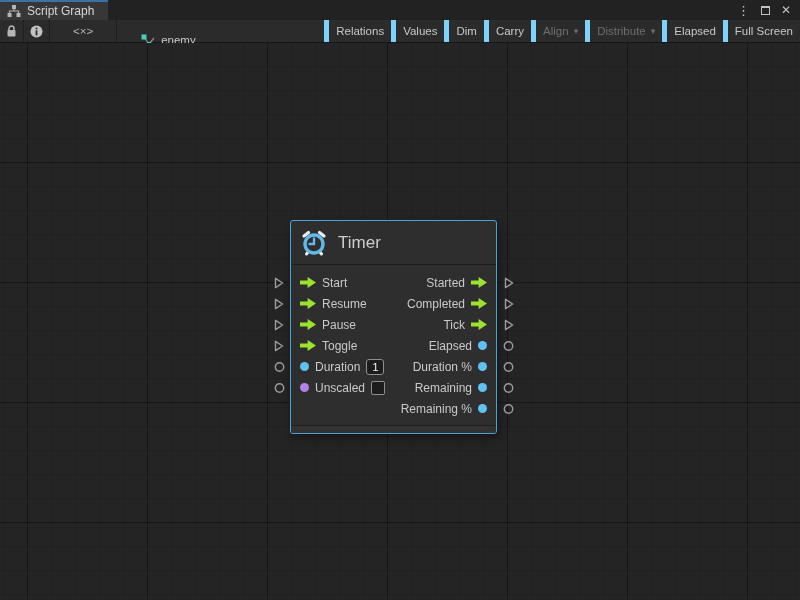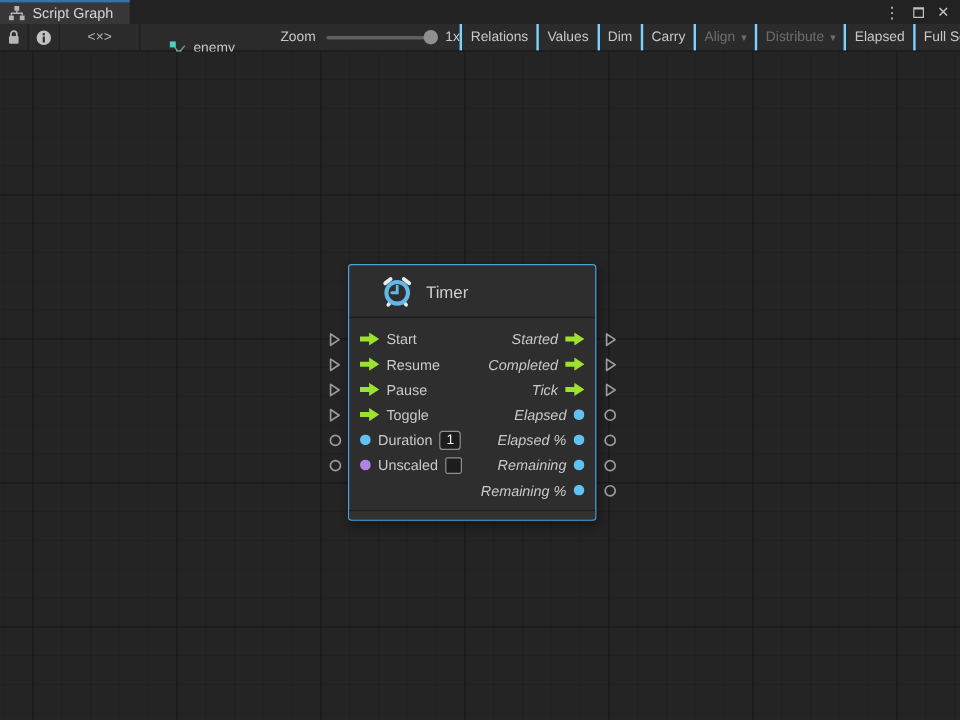--- a/index.html
+++ b/index.html
@@ -34,21 +34,21 @@
   .tbtn.icon-btn { padding:0 6px; }
   .tbtn.code-btn { padding:0 23px; }
   .tbtn.disabled { color:#6e6e6e; }
   .caret { font-size:9px; margin-left:5px; color:inherit; }
   .crumb { display:flex; align-items:flex-start; gap:6px; padding:0 12px; margin-left:12px;margin-top:14px; }
   .zoom-group { display:flex; align-items:center; gap:9px; margin-left:26px; }
   .slider { position:relative; width:90px; height:3px; background:#606060; border-radius:2px; }
   .slider-handle { position:absolute; right:-3px; top:50%; transform:translateY(-50%);
     width:12px; height:12px; border-radius:50%; background:#8f8f8f; }
   .btn-strip { margin-left:auto; display:flex; align-items:stretch; }
-  .btn-strip .tbtn { border-left:2px solid #7dd3fc; border-right:none; }
+  .btn-strip .tbtn { border-left:5px solid #7dd3fc; border-right:none; }
 
   
   .canvas {
     position:relative; flex:1; overflow:hidden; background-color:#242424;
     background-image:
       linear-gradient(90deg, rgba(0,0,0,0.28) 0 1px, transparent 1px),
       linear-gradient(rgba(0,0,0,0.28) 0 1px, transparent 1px),
       linear-gradient(90deg, rgba(0,0,0,0.11) 0 1px, transparent 1px),
       linear-gradient(rgba(0,0,0,0.11) 0 1px, transparent 1px);
     background-size:120px 100%, 100% 120px, 24px 100%, 100% 24px;
@@ -56,28 +56,28 @@
   }
 
   
   .node {
     position:absolute; left:290px; top:177px; width:207px;
     background:#2e2e2e; border:1px solid #4aa3d8; border-radius:3px;
     box-shadow:2px 4px 9px rgba(0,0,0,0.40);
   }
   .node-header {
     height:44px; border-bottom:1px solid #1d1d1d;
-    display:flex; align-items:center; gap:10px; padding:0 26px;
-    font-size:14px; color:#cdcdcd;
+    display:flex; align-items:center; gap:10px; padding:0 9px;
+    font-size:17px; color:#cdcdcd;
   }
   .node-rows { padding:7px 0 6px; }
   .node-footer { height:8px; border-top:1px solid #1d1d1d; background:#323232; border-radius:0 0 2px 2px; }
   .prow { position:relative; display:flex; align-items:center; height:21px; padding:0 9px; color:#c9c9c9; }
   .pgroup { display:flex; align-items:center; gap:6px;justify-content:center; }
-  .pgroup.right { margin-left:auto;font-style:italic; }
+  .pgroup.right { margin-left:auto; }
   .pin { display:flex; align-items:center; }
   .outer { position:absolute; top:50%; transform:translateY(-50%); display:flex; align-items:center; }
   .outer.left { left:-17px; }
   .outer.right { right:-18px; }
   .val-input {
     width:18px; height:16px; background:#1d1d1d; border:1px solid #8f8f8f; border-radius:3px;
     color:#efefef; font-size:11.5px; text-align:center; font-family:inherit; padding:0;
   }
   .checkbox { width:14px; height:14px; background:#1d1d1d; border:1px solid #8f8f8f; border-radius:2px; }
 </style>
@@ -129,27 +129,20 @@
     </div>
     <div class="crumb">
       <span class="pin">
         <svg width="14" height="14" viewBox="0 0 14 14">
           <path d="M3 3 L8 10 L13 4" fill="none" stroke="#8a8a8a" stroke-width="1.2"></path>
           <rect x="0.5" y="0.5" width="5" height="5" fill="#4ecdc4"></rect>
           <rect x="5.8" y="8" width="4.4" height="4.4" fill="#4ecdc4"></rect>
         </svg>
       </span>
       <span>enemy</span>
-    </div>
-    <div class="zoom-group">
-      <span>Zoom</span>
-      <div class="slider">
-        <div class="slider-handle"></div>
-      </div>
-      <span>1x</span>
     </div>
     <div class="btn-strip">
         <div class="tbtn">
           <span>Relations</span>
         </div>
         <div class="tbtn">
           <span>Values</span>
         </div>
         <div class="tbtn">
           <span>Dim</span>
@@ -311,21 +304,21 @@
             <span class="pgroup left">
               <span class="pin">
                 <svg width="9" height="9" viewBox="0 0 9 9">
                   <circle cx="4.5" cy="4.5" r="4.5" fill="#5fc2f2"></circle>
                 </svg>
               </span>
               <span class="plabel">Duration</span>
               <input class="val-input" type="text" value="1" style="">
             </span>
             <span class="pgroup right">
-              <span class="plabel">Elapsed %</span>
+              <span class="plabel">Duration %</span>
               <span class="pin">
                 <svg width="9" height="9" viewBox="0 0 9 9">
                   <circle cx="4.5" cy="4.5" r="4.5" fill="#5fc2f2"></circle>
                 </svg>
               </span>
             </span>
             <span class="outer right">
               <svg width="11" height="11" viewBox="0 0 11 11">
                 <circle cx="5.5" cy="5.5" r="4.2" fill="none" stroke="#9b9b9b" stroke-width="1.4"></circle>
               </svg>

